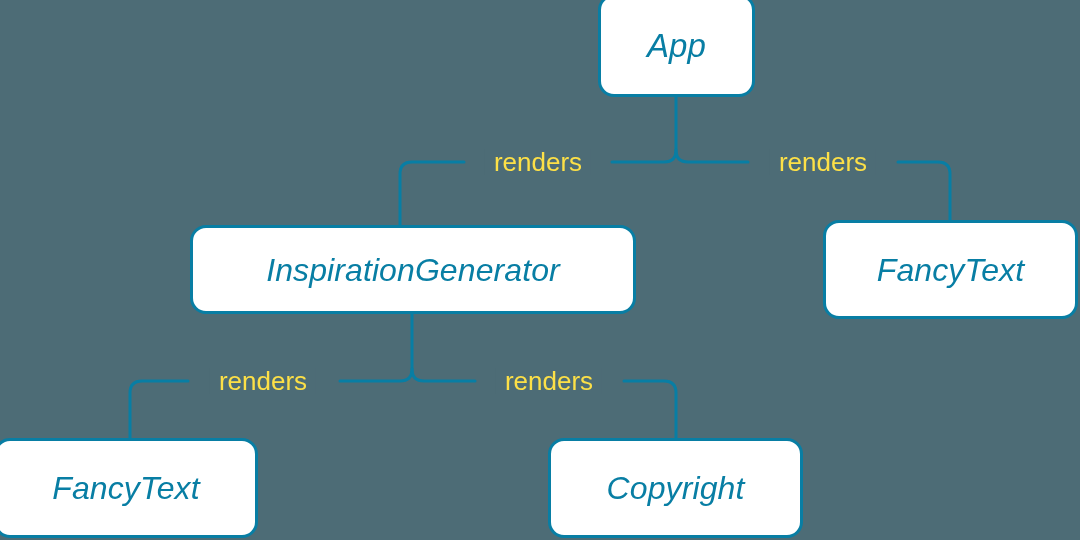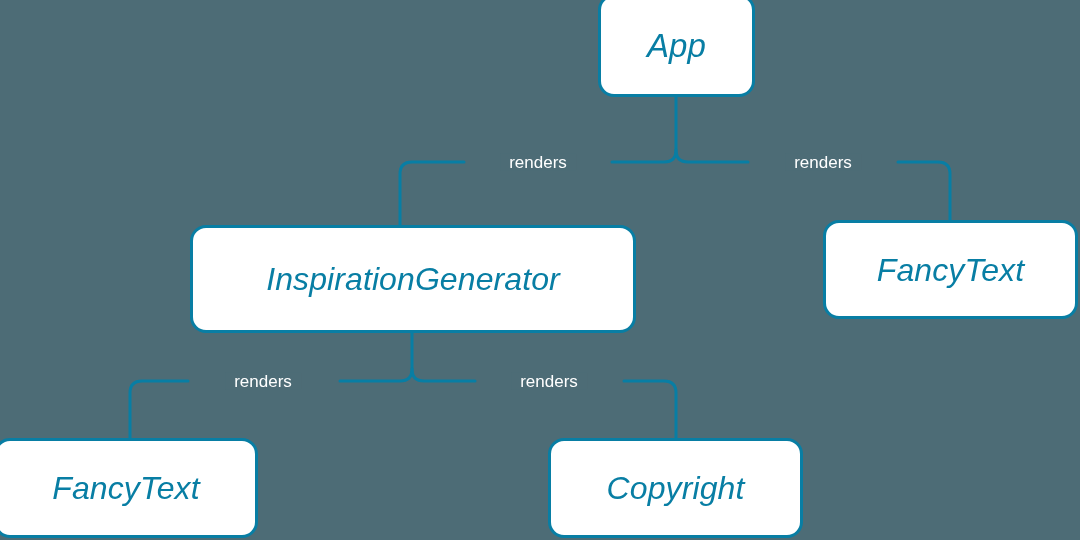--- a/index.html
+++ b/index.html
@@ -43,23 +43,23 @@
     z-index: 3;
   }
   .node-label {
     display: block;
     white-space: nowrap;
     line-height: 1;
     font-style: italic;
   }
   .edge-label {
     position: absolute;
-    color: #ffffff;
+    color: #fde047;
     font-family: "Liberation Sans", sans-serif;
-    font-size: 17px;
+    font-size: 26px;
     font-weight: 400;
     line-height: 1;
     white-space: nowrap;
     transform: translate(-50%, -50%);
     background: #4d6c76;
     padding: 0 9px;
     z-index: 2;
   }
 </style>
 </head>
@@ -88,21 +88,21 @@
 
   <div class="edge-label" style="left:538px; top:162px;">renders</div>
   <div class="edge-label" style="left:823px; top:162px;">renders</div>
   <div class="edge-label" style="left:263px; top:381px;">renders</div>
   <div class="edge-label" style="left:549px; top:381px;">renders</div>
 
   <div class="node" style="left:598px; top:-6px; width:157px; height:103px; font-size:33px;">
     <span class="node-label">App</span>
   </div>
 
-  <div class="node" style="left:190px; top:225px; width:446px; height:108px; font-size:32px;">
+  <div class="node" style="left:190px; top:225px; width:446px; height:89px; font-size:32px;">
     <span class="node-label">InspirationGenerator</span>
   </div>
 
   <div class="node" style="left:823px; top:220px; width:255px; height:99px; font-size:32px;">
     <span class="node-label">FancyText</span>
   </div>
 
   <div class="node" style="left:-6px; top:438px; width:264px; height:100px; font-size:32px;">
     <span class="node-label">FancyText</span>
   </div>

